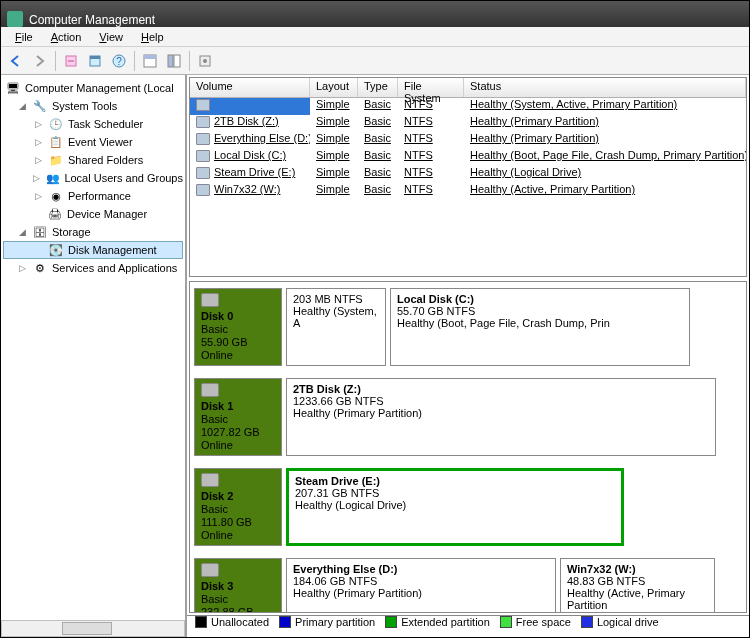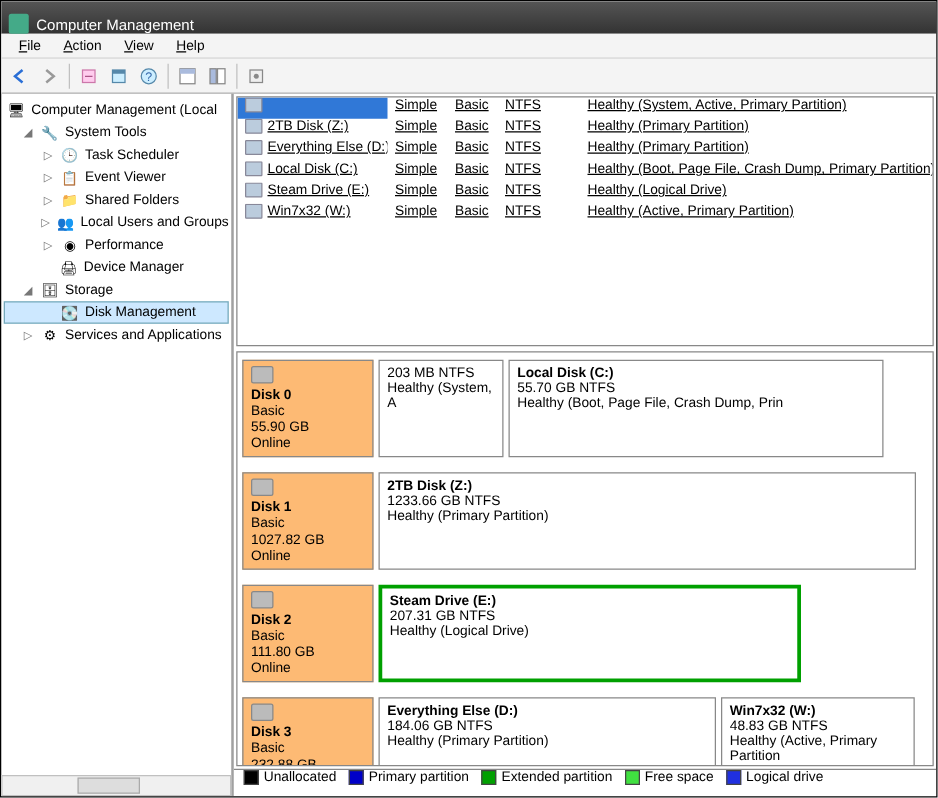--- a/index.html
+++ b/index.html
@@ -25,21 +25,21 @@
 .vol-head { display:flex; background:linear-gradient(#fff,#e8e8e8); border-bottom:1px solid #b0b0b0; height:20px; }
 .vol-head .col { padding:2px 6px; border-right:1px solid #d0d0d0; }
 .vol-body { flex:1; overflow-y:auto; overflow-x:scroll; }
 .vol-row { display:flex; height:17px; white-space:nowrap;text-decoration:underline; }
 .vol-row .col { padding:0 6px; overflow:hidden; }
 .vol-row .vol-ico { width:14px; height:12px; background:#bcd; border:1px solid #889; border-radius:1px; display:inline-block; margin-right:4px; vertical-align:middle; }
 .col-vol { width:120px; } .col-lay { width:48px; } .col-typ { width:40px; } .col-fs { width:66px; } .col-st { flex:1; min-width:280px; }
 .vol-row.sel .col-vol { background:#3078d7; color:#fff; }
 .disk-area { flex:1; overflow-y:auto; overflow-x:hidden; margin:2px; border:1px solid #888; padding:2px; }
 .disk { display:flex; margin:4px 2px 12px 2px; min-height:72px; }
-.disk-info { width:105px; border:1px solid #888; background:#fdba74; padding:4px 6px; display:flex; flex-direction:column; gap:1px; }
+.disk-info { width:88px; border:1px solid #888; background:#4d7c0f; padding:4px 6px; display:flex; flex-direction:column; gap:1px; }
 .disk-info .dname { font-weight:bold; }
 .disk-ico { width:18px; height:14px; background:#bbb; border:1px solid #888; border-radius:2px; margin-bottom:2px; }
 .disk-parts { flex:1; display:flex; gap:0; }
 .part { border:1px solid #888; margin-left:4px; display:flex; flex-direction:row; }
 .part-bar { height:14px; background:#0000c8; }
 .part-bar.hatch { background: repeating-linear-gradient(45deg,#ddd,#ddd 3px,#fff 3px,#fff 6px); border-bottom:1px solid #888;}
 .part-body { padding:4px 6px; flex:1; }
 .part-body .pname { font-weight:bold; }
 .part.ext { border:3px solid #00a000; }
 .legend { height:22px; border-top:1px solid #888; display:flex; align-items:flex-start; gap:10px; padding:0 8px; background:#fff; }
@@ -181,20 +181,27 @@
       <span class="tree-ico">⚙</span>
       <span>Services and Applications</span>
     </div>
     <div class="hscroll" style="position:absolute;bottom:0;left:0;right:0">
         <div class="thumb"></div>
       </div>
   </div>
 
   <div class="right">
     <div class="vol-table">
+      <div class="vol-head">
+        <div class="col col-vol">Volume</div>
+        <div class="col col-lay">Layout</div>
+        <div class="col col-typ">Type</div>
+        <div class="col col-fs">File System</div>
+        <div class="col col-st">Status</div>
+      </div>
       <div class="vol-body" id="vol-body">
           <div class="vol-row sel">
             <div class="col col-vol"><span class="vol-ico"></span></div>
             <div class="col col-lay">Simple</div>
             <div class="col col-typ">Basic</div>
             <div class="col col-fs">NTFS</div>
             <div class="col col-st">Healthy (System, Active, Primary Partition)</div>
           </div>
           <div class="vol-row">
             <div class="col col-vol"><span class="vol-ico"></span>2TB Disk (Z:)</div>

